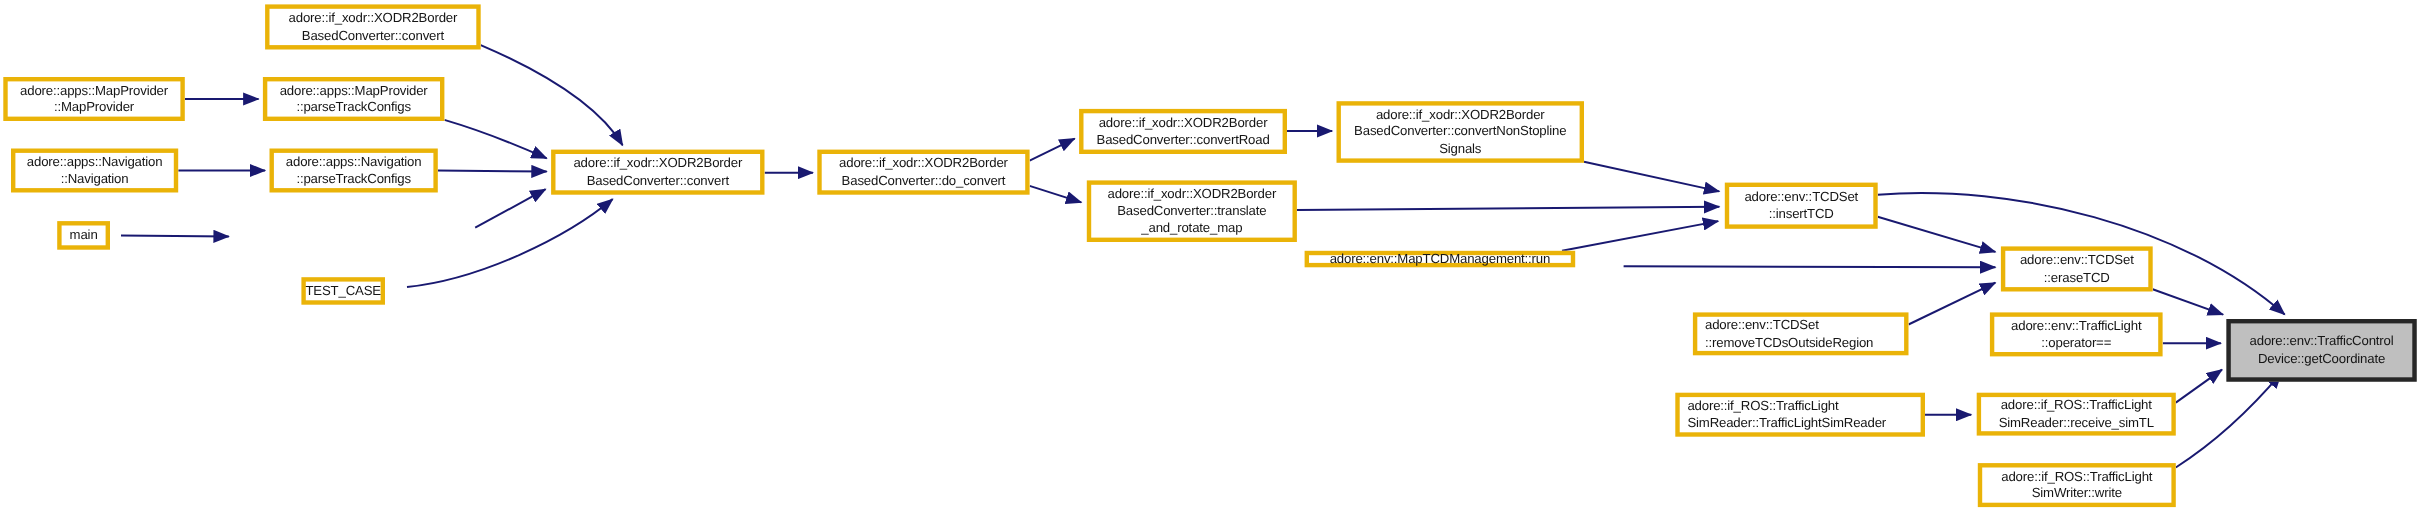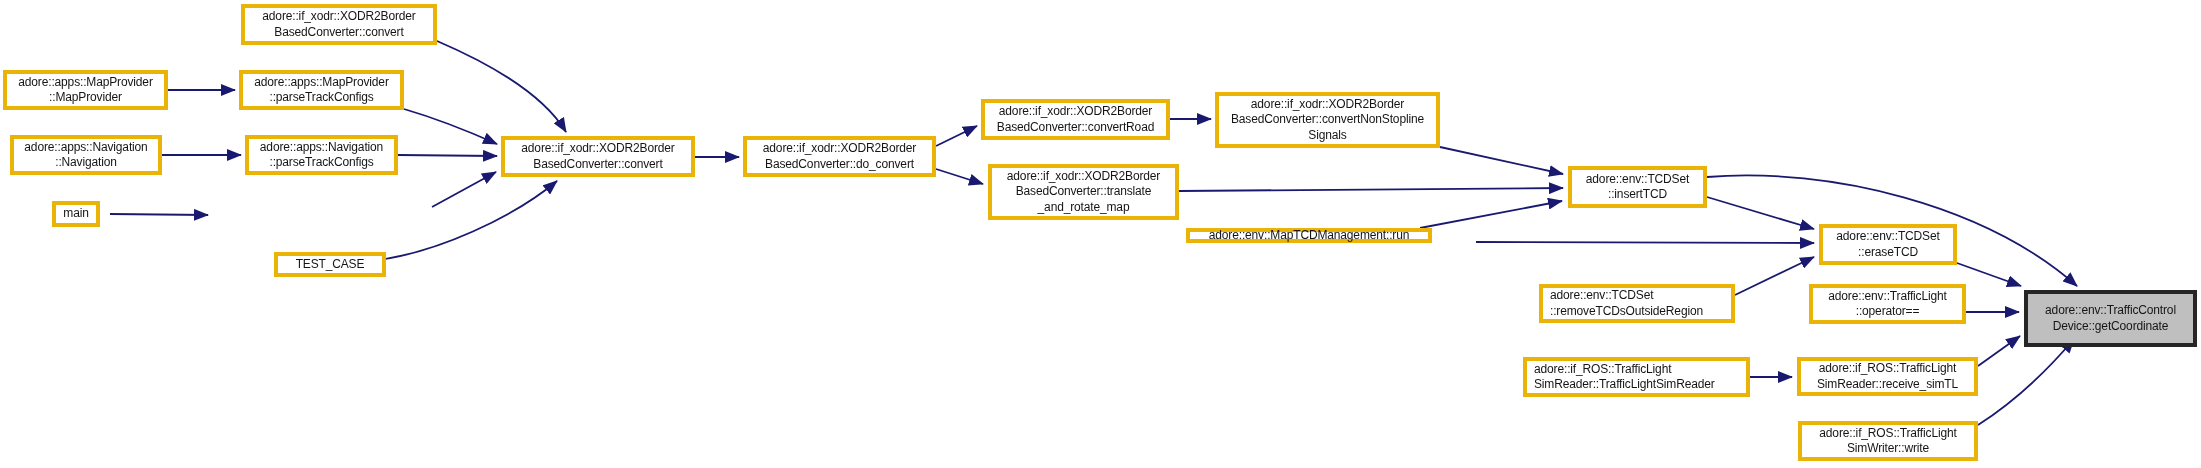--- a/index.html
+++ b/index.html
@@ -80,21 +80,21 @@
 BasedConverter::convert</div>
     <div class="node" style="left: 3px; top: 70px; width: 165px; height: 40px;">adore::apps::MapProvider
 ::MapProvider</div>
     <div class="node" style="left: 239px; top: 70px; width: 165px; height: 40px;">adore::apps::MapProvider
 ::parseTrackConfigs</div>
     <div class="node" style="left: 10px; top: 135px; width: 152px; height: 40px;">adore::apps::Navigation
 ::Navigation</div>
     <div class="node" style="left: 245px; top: 135px; width: 153px; height: 40px;">adore::apps::Navigation
 ::parseTrackConfigs</div>
     <div class="node" style="left: 52px; top: 201px; width: 48px; height: 26px;">main</div>
-    <div class="node" style="left: 274px; top: 252px; width: 112px; height: 25px;">TEST_CASE</div>
+    <div class="node" style="left: 274px; top: 252px; width: 76px; height: 25px;">TEST_CASE</div>
     <div class="node" style="left: 501px; top: 136px; width: 194px; height: 41px;">adore::if_xodr::XODR2Border
 BasedConverter::convert</div>
     <div class="node" style="left: 743px; top: 136px; width: 193px; height: 41px;">adore::if_xodr::XODR2Border
 BasedConverter::do_convert</div>
     <div class="node" style="left: 981px; top: 99px; width: 189px; height: 41px;">adore::if_xodr::XODR2Border
 BasedConverter::convertRoad</div>
     <div class="node" style="left: 1215px; top: 92px; width: 225px; height: 56px;">adore::if_xodr::XODR2Border
 BasedConverter::convertNonStopline
 Signals</div>
     <div class="node" style="left: 988px; top: 164px; width: 191px; height: 56px;">adore::if_xodr::XODR2Border

